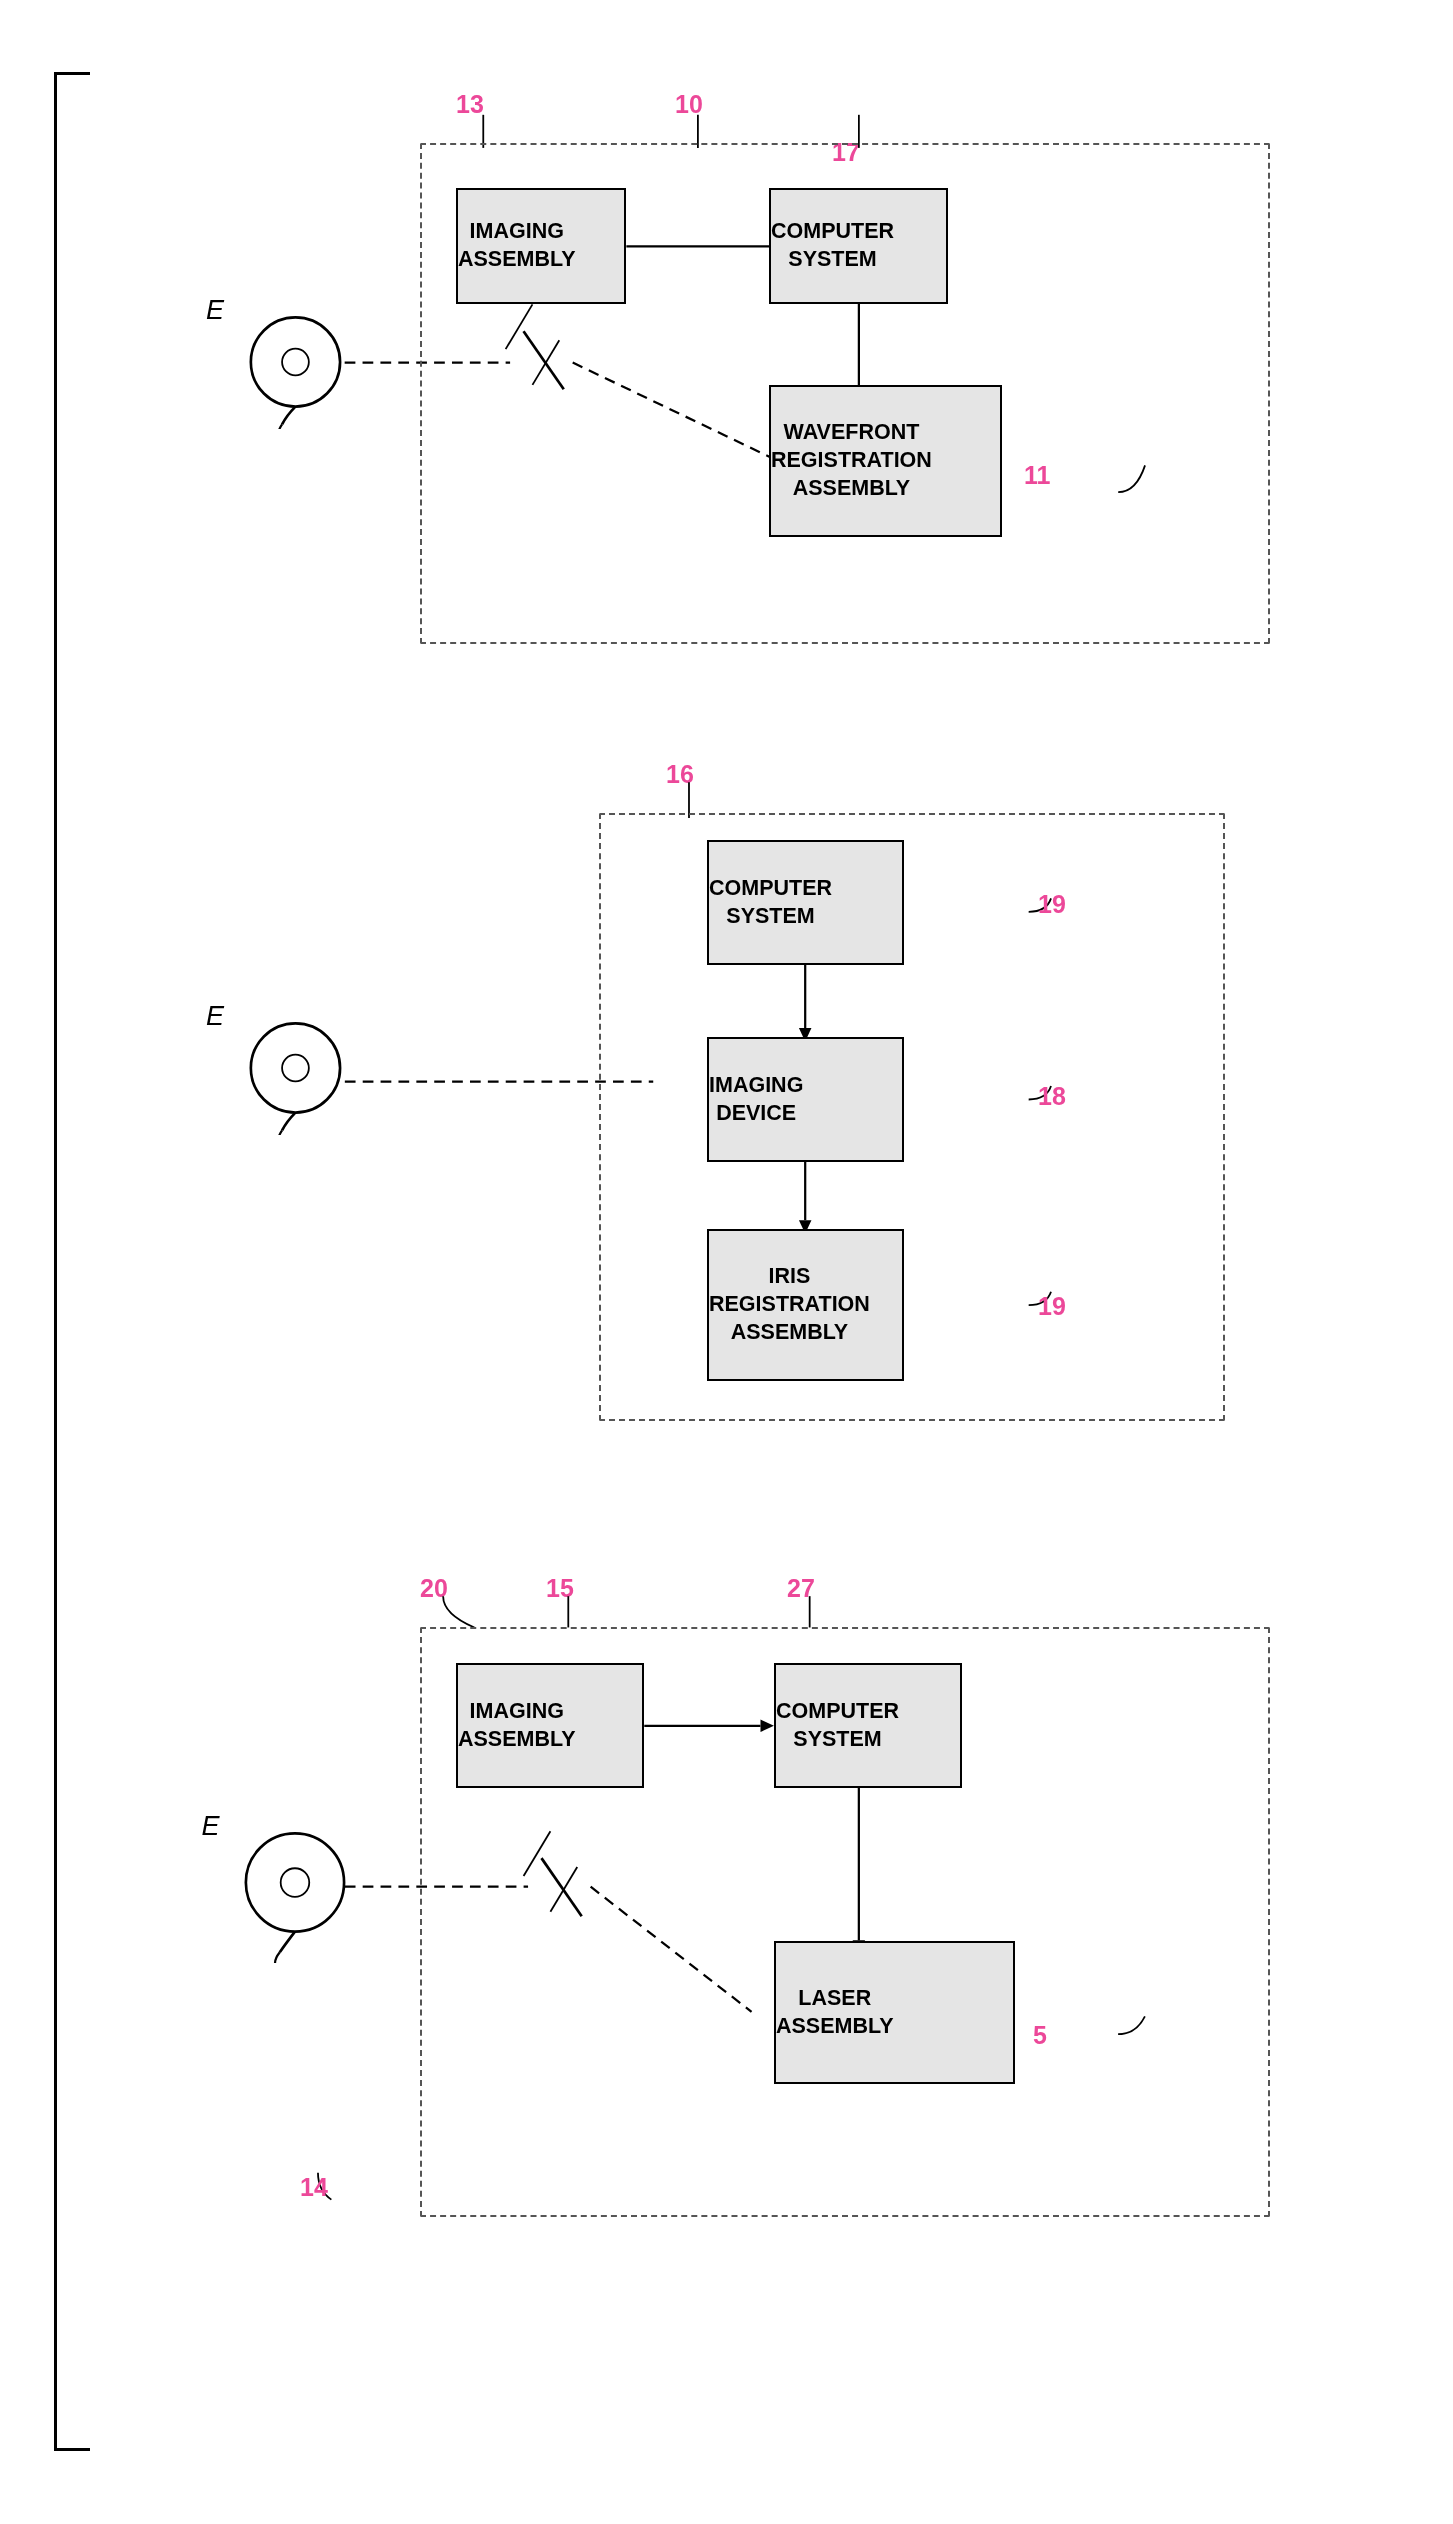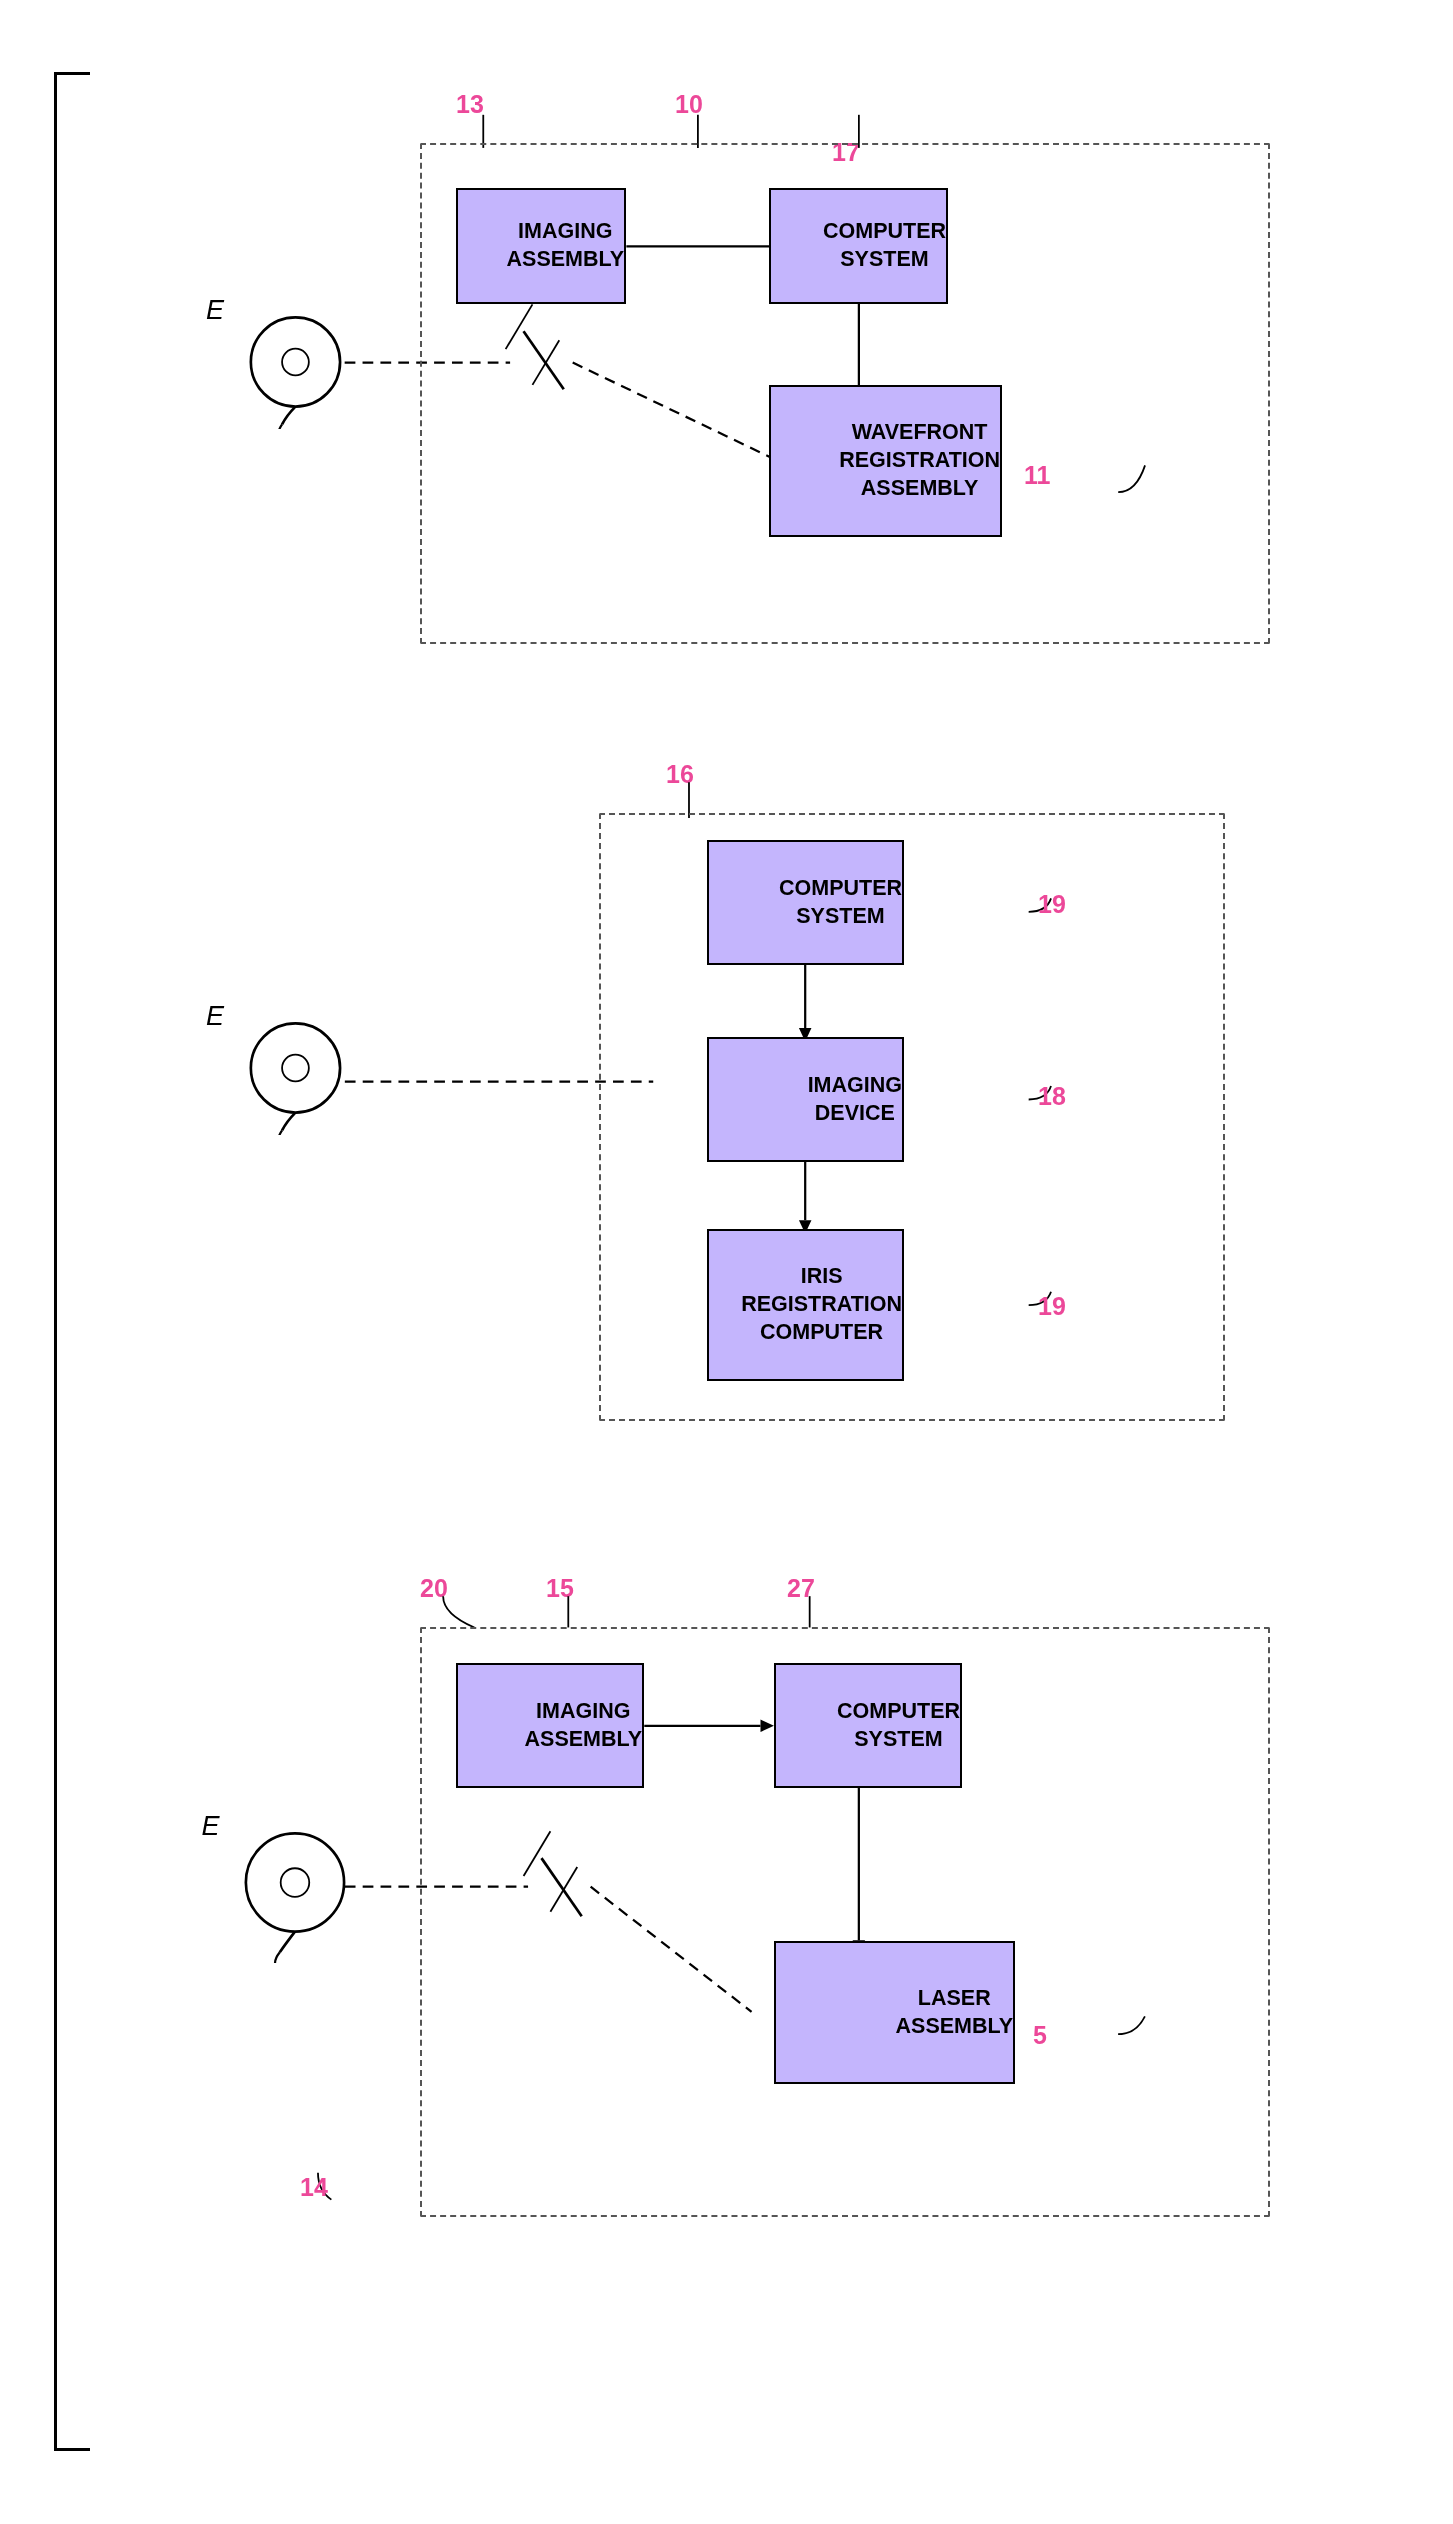--- a/index.html
+++ b/index.html
@@ -62,24 +62,24 @@
     .dashed-box {
       position: absolute;
       border: 2.7px dashed #555;
       border-radius: 1.8px;
     }
 
     
     .component-box {
       position: absolute;
       border: 2.7px solid #000;
-      background: #c4b5fd;
+      background: #e5e5e5;
       display: flex;
       align-items: center;
-      justify-content: flex-end;
+      justify-content: flex-start;
       text-align: center;
       font-size: 25px;
       font-weight: bold;
       line-height: 1.3;
     }
 
     
     .ref-label {
       position: absolute;
       font-size: 25px;
@@ -213,21 +213,21 @@
     </div>
 
     <div class="component-box" style="left:528px; top:304px; width:197px; height:125px; font-size:21.5px;">
       <span style="white-space:pre-line;">IMAGING
 DEVICE</span>
     </div>
 
     <div class="component-box" style="left:528px; top:496px; width:197px; height:152px; font-size:21.5px;">
       <span style="white-space:pre-line;">IRIS
 REGISTRATION
-COMPUTER</span>
+ASSEMBLY</span>
     </div>
 
     <span class="ref-label" style="left:859px; top:157px;">19</span>
     <span class="ref-label" style="left:859px; top:349px;">18</span>
     <span class="ref-label" style="left:859px; top:559px;">19</span>
   </div>
 
   <div class="diagram3">
 
     <span class="ref-label" style="left:241px; top:27px;">20</span>

